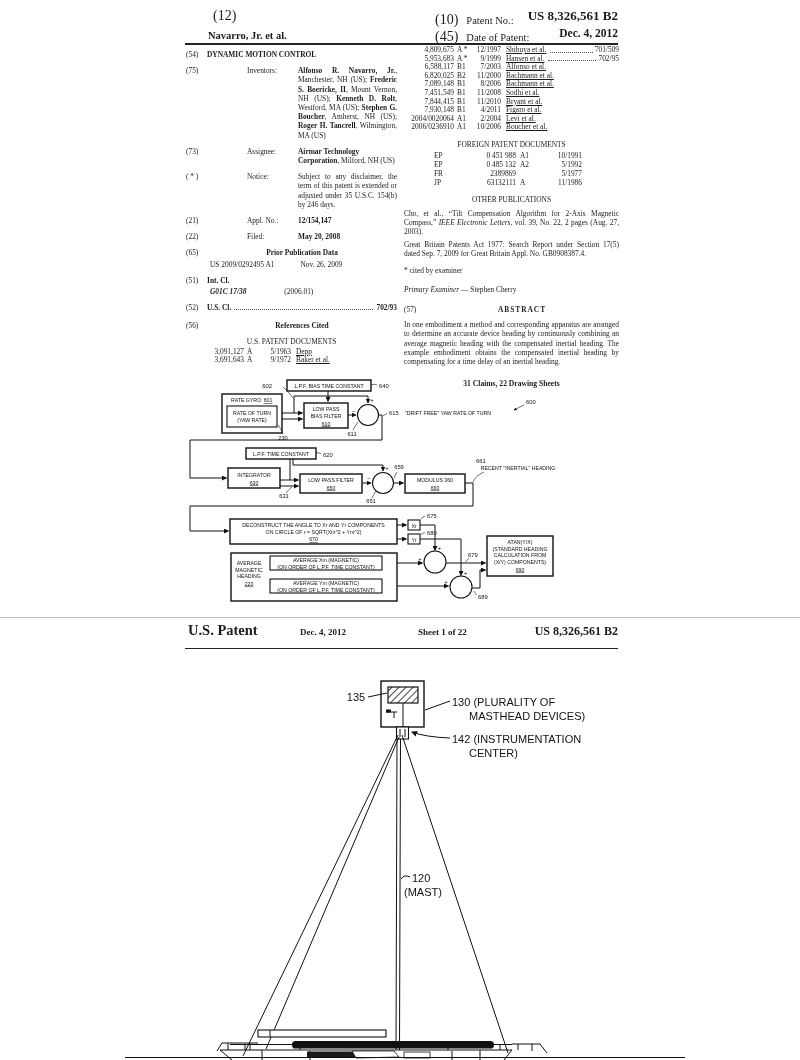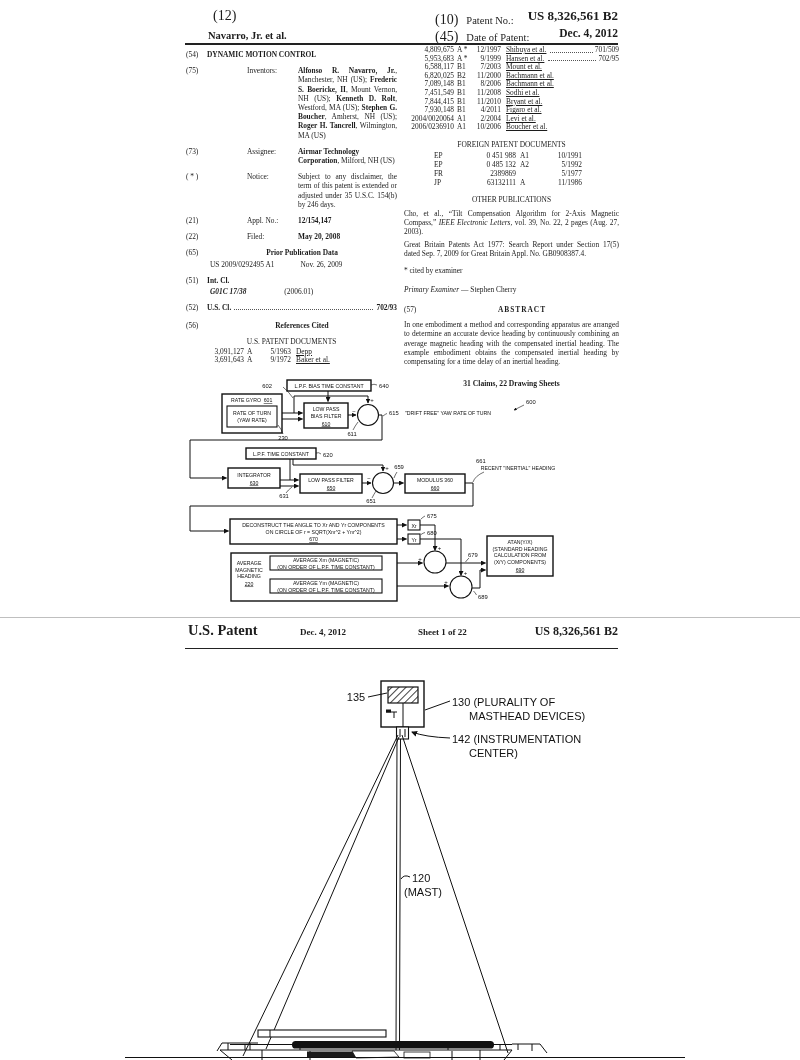--- a/index.html
+++ b/index.html
@@ -194,21 +194,21 @@
           <span class="rk">A *</span>
           <span class="rd">9/1999</span>
           <span class="rname">Hansen et al.</span>
           <span class="rfill"></span>
           <span class="rcls">702/95</span>
         </div>
           <div class="usrow">
           <span class="rn">6,588,117</span>
           <span class="rk">B1</span>
           <span class="rd">7/2003</span>
-          <span class="rname">Mount et al.</span>
+          <span class="rname">Alfonso et al.</span>
           <span class="rfill"></span>
           <span class="rcls"></span>
         </div>
           <div class="usrow">
           <span class="rn">6,820,025</span>
           <span class="rk">B2</span>
           <span class="rd">11/2000</span>
           <span class="rname">Bachmann et al.</span>
           <span class="rfill"></span>
           <span class="rcls"></span>

